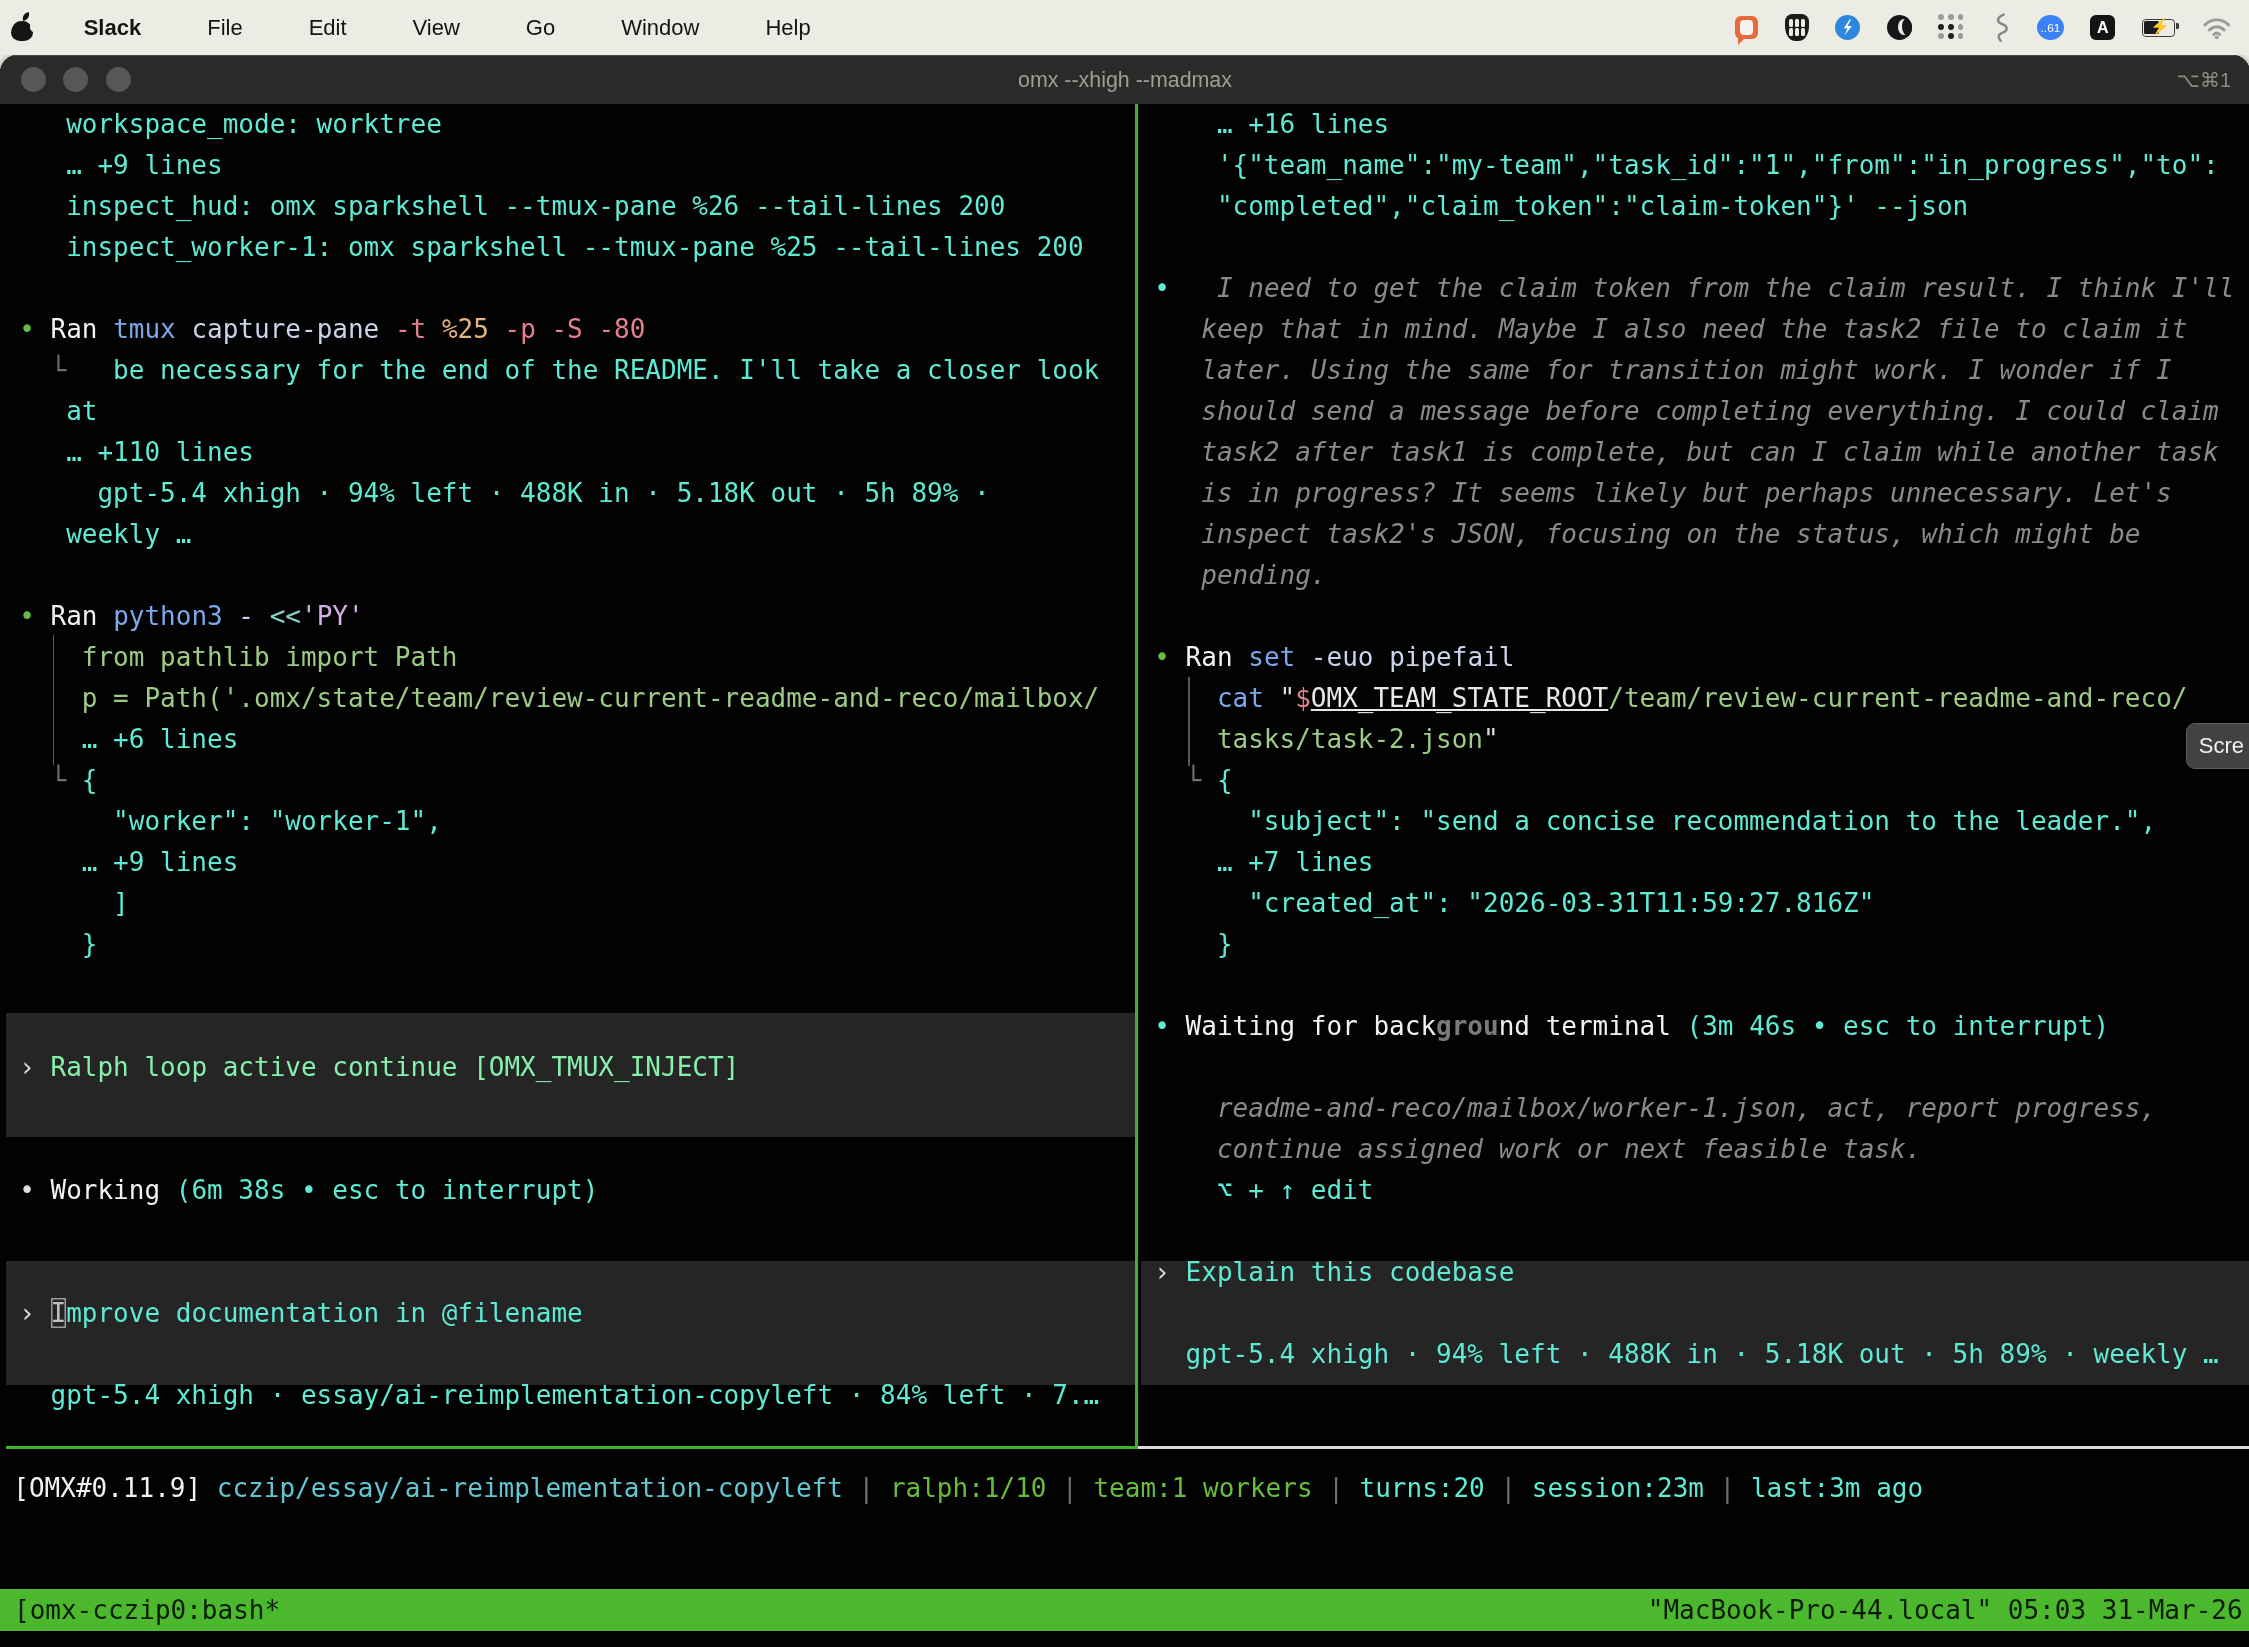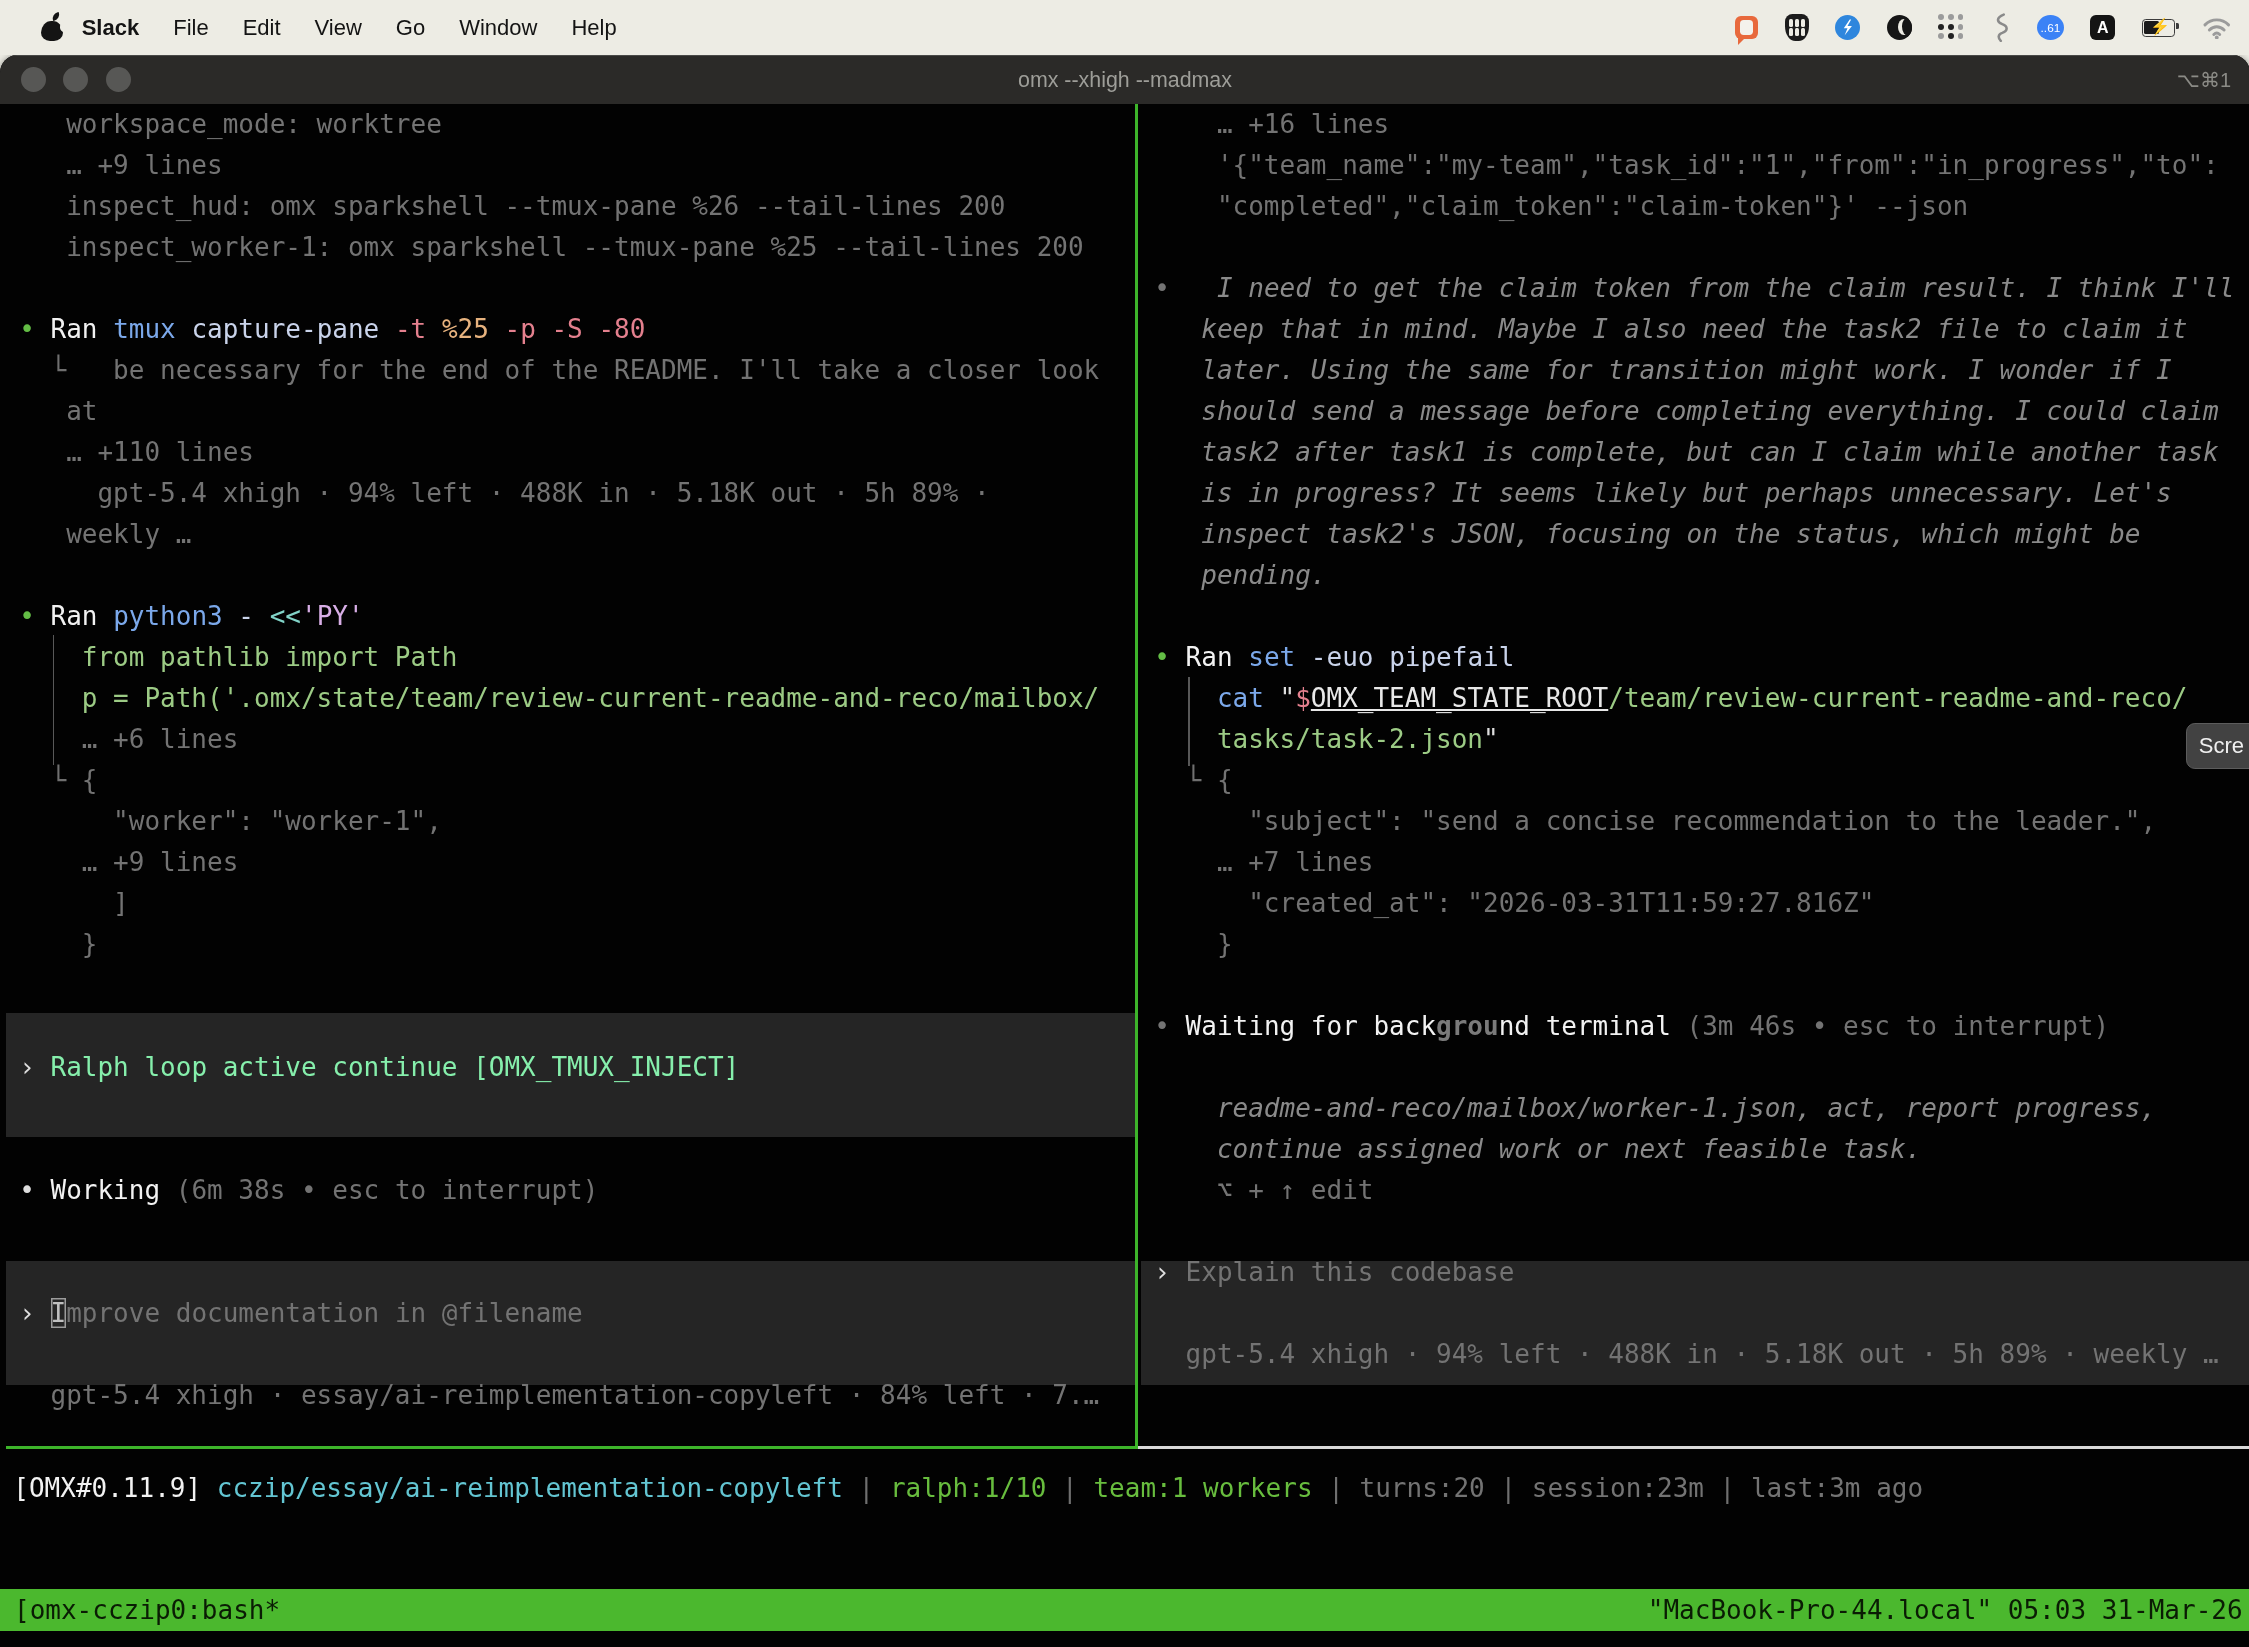--- a/index.html
+++ b/index.html
@@ -1,20 +1,20 @@
 <!DOCTYPE html>
 <html style="font-size:11.8px"><head>
 <meta charset="utf-8">
 <style>
   html,body{margin:0;padding:0;background:#edece4;}
   body{width:2250px;height:1648px;position:relative;overflow:hidden;font-family:"DejaVu Sans Mono",monospace;}
 
   
   .menubar{position:absolute;top:0;left:0;width:2250px;height:55px;background:#edece4;display:flex;align-items:center;font-family:"Liberation Sans",sans-serif;font-size:22px;color:#141414;z-index:30;}
-  .menu-left{display:flex;align-items:center;padding-left:39px;}
+  .menu-left{display:flex;align-items:center;padding-left:9px;gap:32px;}
   .apple{position:relative;width:25px;height:29.5px;margin-right:10.3px;}
   .apple .body{position:absolute;left:1.5px;bottom:1.5px;width:22px;height:20px;background:#141414;border-radius:11px 11px 9.6px 9.6px/12.5px 12.5px 8.9px 8.9px;}
   .apple .bite{position:absolute;right:-5.2px;top:9.6px;width:9.6px;height:9.6px;border-radius:50%;background:#edece4;}
   .apple .leaf{position:absolute;top:0;left:12.5px;width:8px;height:7.4px;background:#141414;border-radius:90% 10% 90% 10%;transform:rotate(-18deg);}
   .menu-item{padding:0 17px;}
   .menu-item.app{font-weight:bold;padding-left:7.4px;}
   .statusicons{margin-left:auto;display:flex;align-items:center;gap:26.6px;padding-right:19px;}
   .sicon{display:flex;align-items:center;justify-content:center;}
   .ic-chat{width:23.6px;height:23.6px;background:#e8693c;border-radius:5.9px;position:relative;}
   .ic-chat .inner{position:absolute;left:5.2px;top:4.4px;width:13.3px;height:14.8px;background:#f4f2ec;border-radius:3.7px;}
@@ -51,21 +51,21 @@
   .band{position:absolute;left:0;right:0;height:124px;background:#252525;z-index:0;}
   .band.b1{top:909px;}
   .band.b2{top:1157px;}
   .lines{position:relative;z-index:1;}
   .tline{height:41px;line-height:41px;white-space:pre;font-size:26px;padding-left:13.3px;overflow:hidden;}
   .vline{position:absolute;width:1.5px;background:#585858;z-index:1;}
   .vl-left{left:47px;top:531px;height:130px;}
   .vl-right{left:47px;top:573px;height:89px;}
 
   
-  .c-gray{color:#737373;}
+  .c-gray{color:#5eead4;}
   .c-dgray{color:#6f6f6f;}
   .c-lightgray{color:#86efac;}
   .c-white{color:#dedede;}
   .c-bw{color:#f2f2f2;font-weight:normal;}
   .c-bgray{color:#7a7a7a;font-weight:bold;}
   .c-gi{color:#8a8a8a;font-style:italic;}
   .c-green{color:#63bd45;}
   .c-green2{color:#9ccb85;}
   .c-blue{color:#7ba8ea;}
   .c-peri{color:#c9d3ea;}

